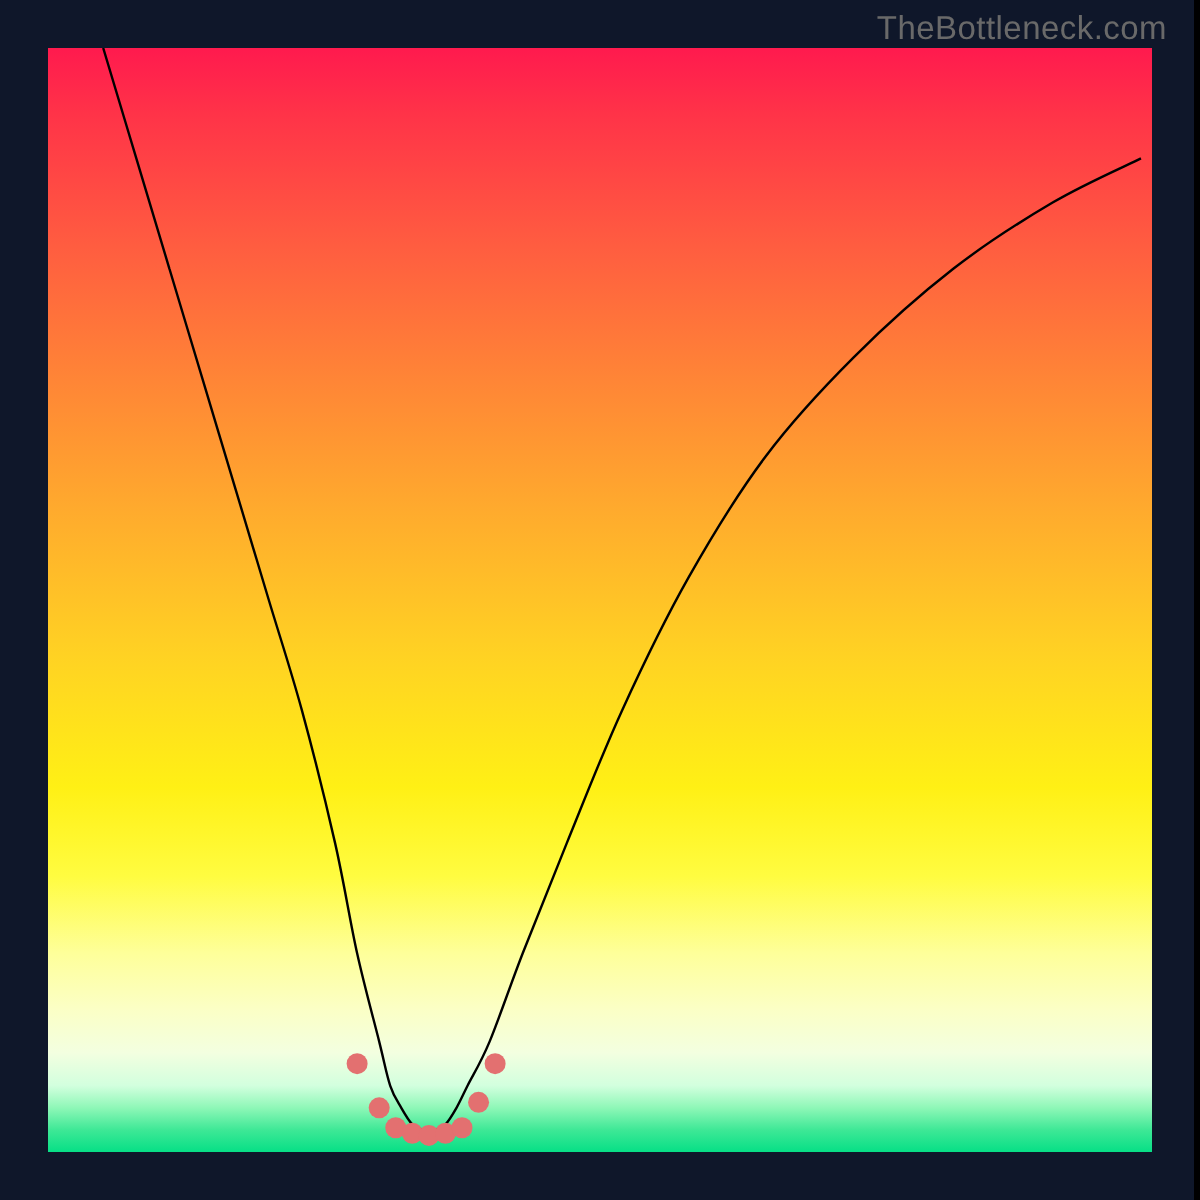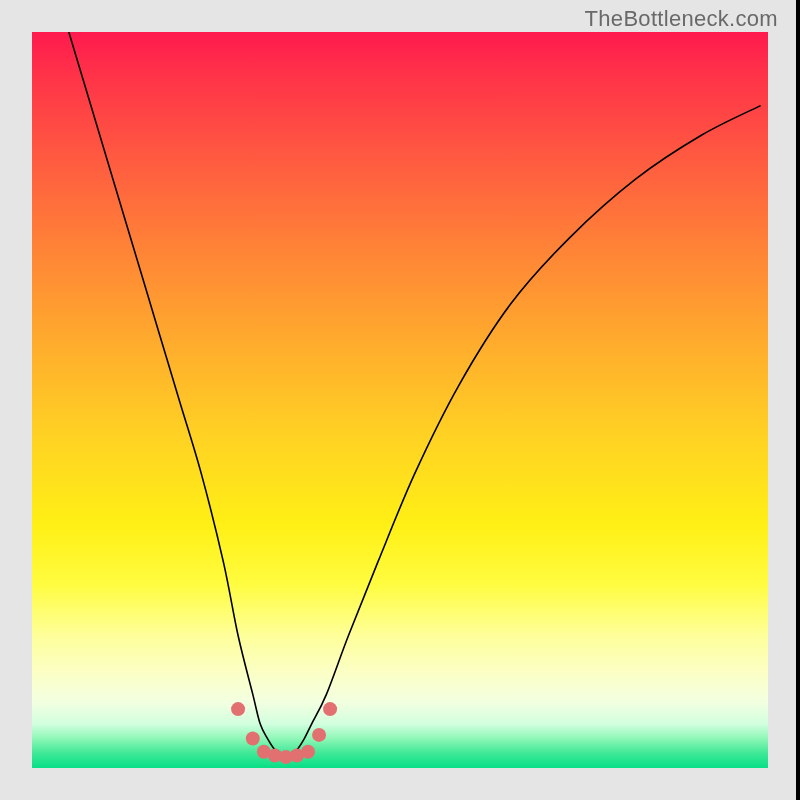--- a/index.html
+++ b/index.html
@@ -7,21 +7,21 @@
     padding: 0;
     width: 800px;
     height: 800px;
     background: #000;
     overflow: hidden;
   }
   .stage {
     position: relative;
     width: 796px;
     height: 800px;
-    background: #e5e5e5;
+    background: #0f172a;
   }
   .plot-area {
     position: absolute;
     left: 32px;
     top: 32px;
     width: 736px;
     height: 736px;
     background: linear-gradient(
       to bottom,
       #ff1a4e 0%,

